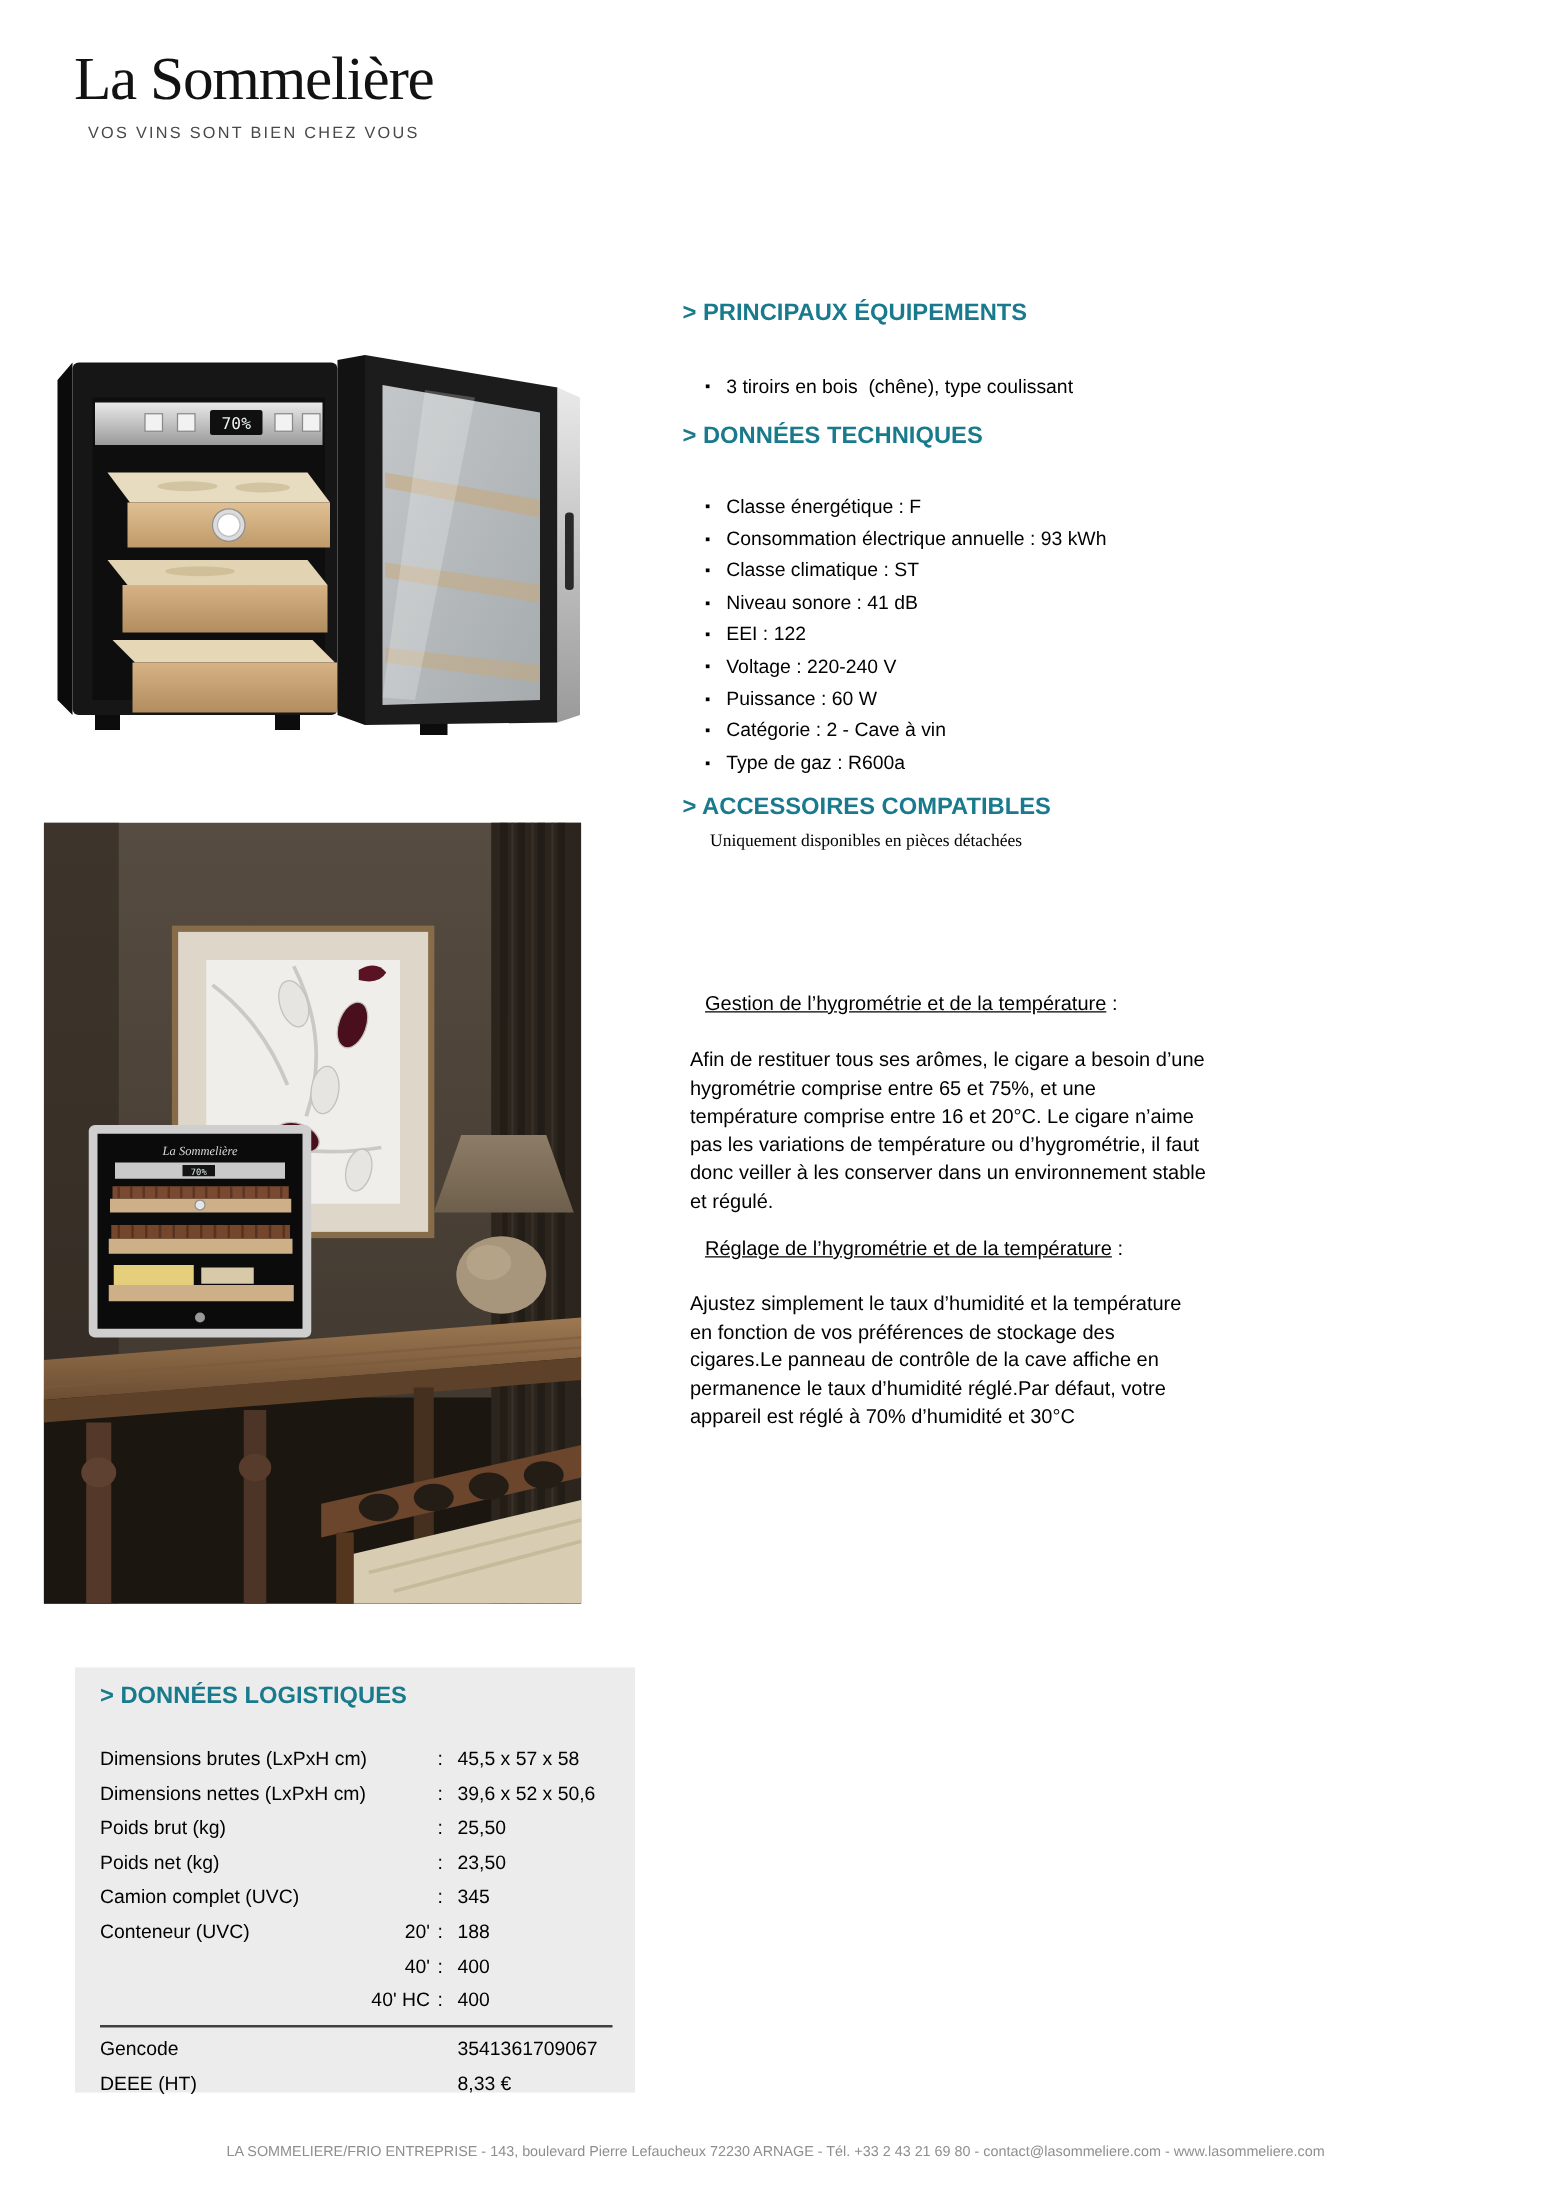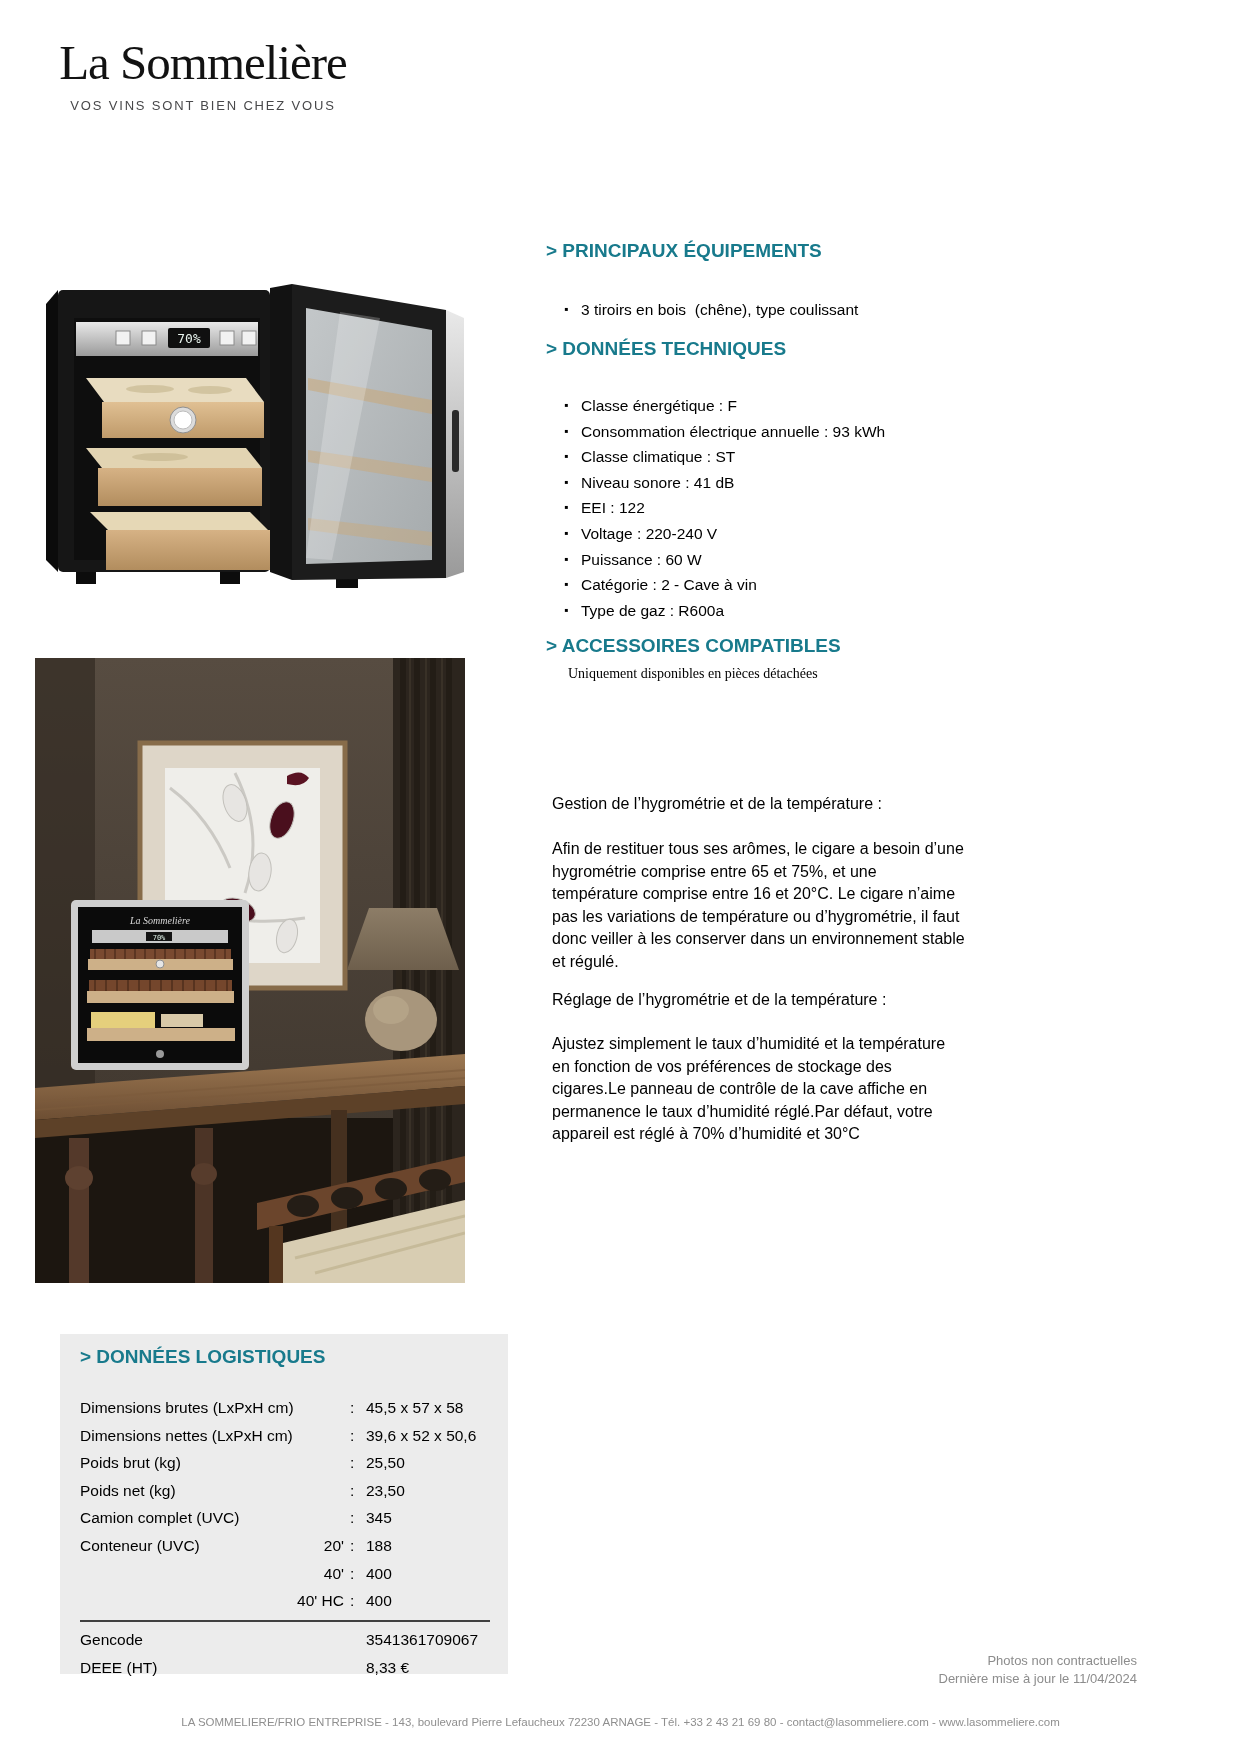--- a/index.html
+++ b/index.html
@@ -23,21 +23,21 @@
   
   .product-photo{position:absolute;left:40px;top:260px;width:435px;height:355px;}
   .lifestyle-photo{position:absolute;left:35px;top:658px;width:430px;height:625px;}
   
   .sec-title{position:absolute;left:546px;font-size:19px;font-weight:bold;color:var(--accent);white-space:nowrap;}
   .b-list{position:absolute;left:548px;width:566px;list-style:none;margin:16px;padding:0;}
   .b-list li{position:relative;padding-left:17px;font-size:15.5px;line-height:25.6px;white-space:pre-wrap;}
   .b-list li::before{content:"▪";position:absolute;left:0;top:0;font-size:12px;}
   .acc-note{position:absolute;left:568px;top:666px;font-size:14px;font-family:Liberation Serif, serif;}
   .para-head{position:absolute;left:552px;font-size:16px;white-space:pre-wrap;}
-  .para-head .u{}
+  .para-head .u{text-decoration:underline;margin-left:12px;}
   .para{position:absolute;left:552px;width:480px;font-size:16px;line-height:22.5px;white-space:pre-wrap;}
   
   .log-box{position:absolute;left:60px;top:1334px;width:448px;height:340px;background:var(--box-bg);}
   .log-title{position:absolute;left:20px;top:12px;font-size:19px;font-weight:bold;color:var(--accent);white-space:nowrap;}
   .log-table{position:absolute;left:20px;top:60px;right:10px;}
   .log-row{display:grid;grid-template-columns:215px 55px 16px auto;font-size:15.5px;line-height:27.6px;}
   .log-row .sub{text-align:right;padding-right:6px;white-space:nowrap;}
   .log-row .val{white-space:nowrap;}
   .log-divider{border-top:2px solid #404040;margin:5px 8px 4px 0;height:0;}
   .sum-row{display:grid;grid-template-columns:286px auto;font-size:15.5px;line-height:28px;}
@@ -325,19 +325,15 @@
           </div>
 
           <div class="sum-row">
             <span>DEEE (HT)</span>
             <span>8,33 €</span>
           </div>
         </div>
     </div>
   </section>
 
-  <div class="photos-note">
-    <div>Photos non contractuelles</div>
-    <div>Dernière mise à jour le 11/04/2024</div>
-  </div>
   <footer class="company-footer">LA SOMMELIERE/FRIO ENTREPRISE - 143, boulevard Pierre Lefaucheux 72230 ARNAGE - Tél. +33 2 43 21 69 80 - contact@lasommeliere.com - www.lasommeliere.com</footer>
 
 </div>
 
 </body></html>

